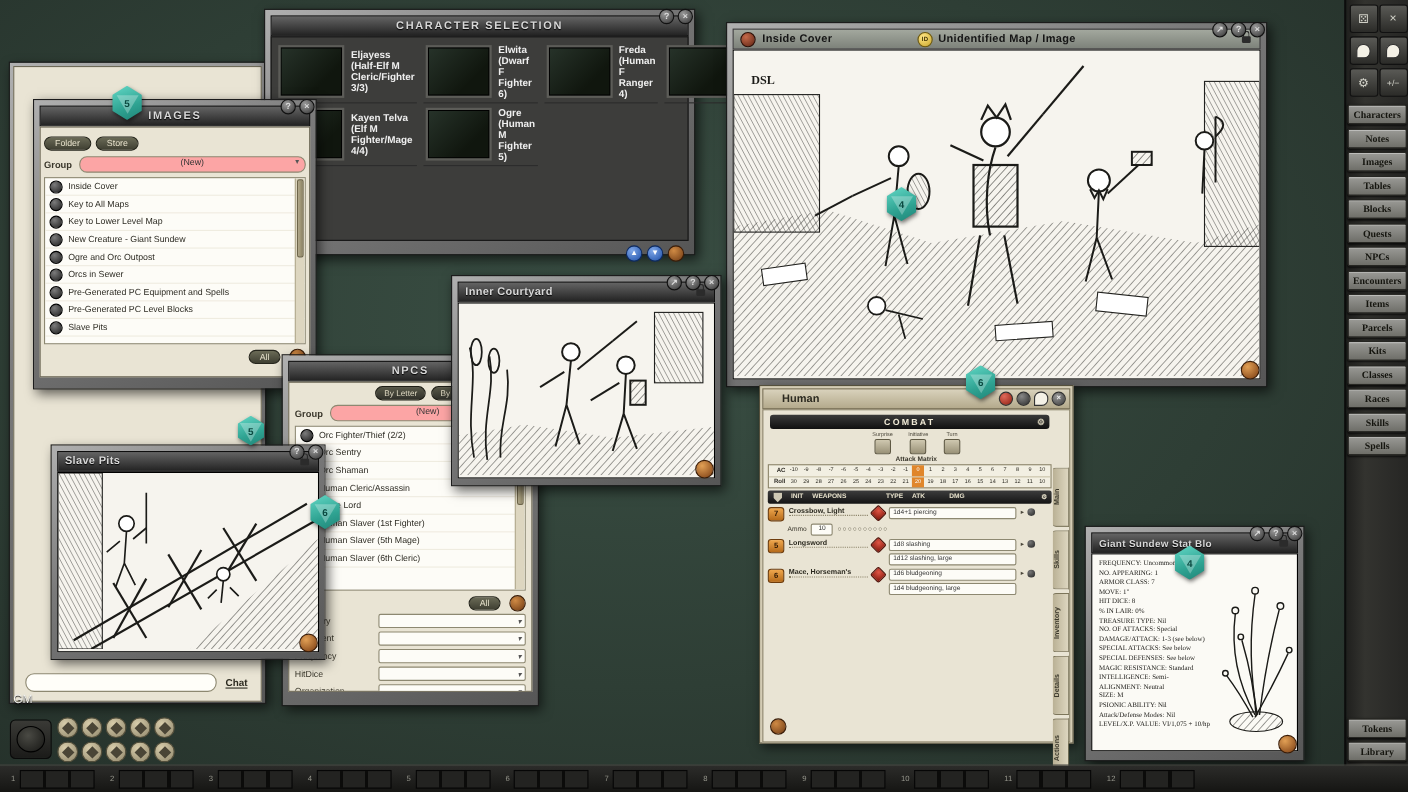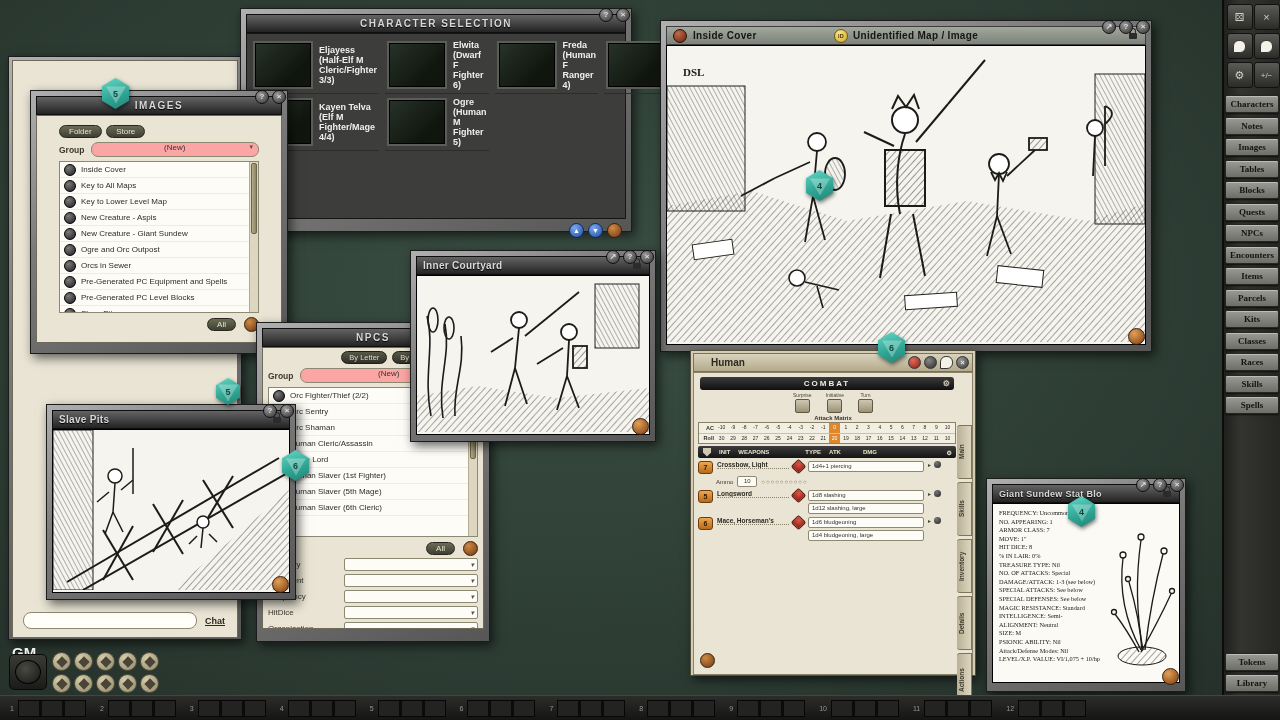--- a/index.html
+++ b/index.html
@@ -43,21 +43,21 @@
      border-bottom:1px solid #2c2c2c;padding:1px 2px;}
   .char-entry::before{content:"";flex:0 0 auto;width:56px;height:44px;
      background:linear-gradient(135deg,#27332a,#10160e 70%);border:2px solid #5c5c58;box-shadow:inset 0 0 0 1px #000;}
   #charsel .foot{height:18px;display:flex;align-items:center;justify-content:flex-end;gap:4px;padding:2px 4px 0 0;}
   .navbtn{width:13px;height:13px;border-radius:50%;background:radial-gradient(circle at 35% 30%,#7fa7e8,#1d4fa8);
      border:1px solid #0d2a60;color:#fff;font-size:7px;line-height:13px;text-align:center;}
   .brownbtn{width:13px;height:13px;border-radius:50%;
      background:radial-gradient(circle at 35% 30%,#cf8a44,#6f3a14);border:1px solid #3a1d08;}
   
   #imageswin{left:30px;top:90px;width:258px;height:264px;z-index:3;}
-  #imageswin .inner{height:218px;padding:4px 22px;}
+  #imageswin .inner{height:218px;padding:4px 3px;}
   .pill{background:linear-gradient(#6b6b57,#3f3f32);color:#e8e2cc;border:1px solid #26261d;
      border-radius:8px;font-size:8px;padding:1px 9px;display:inline-block;}
   .grouprow{display:flex;align-items:center;gap:6px;margin:4px 0;}
   .grouplabel{font-size:8.5px;color:#3b382c;font-weight:bold;}
   .dropdown{flex:1;background:#fca5a5;border:1px solid #8d8871;border-radius:7px;height:13px;
      display:flex;align-items:flex-start;justify-content:center;font-size:8px;color:#333;position:relative;}
   .dropdown .dd{position:absolute;right:5px;font-size:7px;color:#555;font-style:normal;}
   .listbox{background:#fdfcf7;border:1px solid #8d8871;position:relative;overflow:hidden;}
   #imageswin .listbox{height:150px;}
   .img-item{display:flex;align-items:center;gap:5px;font-size:8px;color:#2e2c24;
@@ -167,21 +167,21 @@
      box-shadow:0 1px 2px rgba(0,0,0,.7),inset 0 1px 0 rgba(255,255,255,.35);}
   .sidelist-bottom{position:absolute;left:0;right:0;bottom:28px;display:flex;flex-direction:column;gap:3.5px;align-items:center;}
   
   #hotbar{position:absolute;left:0;right:0;bottom:0;height:24px;z-index:20;
      background:linear-gradient(#2c2c2a,#151513);border-top:1px solid #454540;
      display:flex;align-items:center;gap:14px;padding:0 10px;}
   .hotgroup{display:flex;align-items:center;gap:4px;font-size:7px;color:#96968c;}
   .hotgroup::after{content:"";width:66px;height:15px;border:1px solid #060606;
      background:linear-gradient(90deg,#232321 0 20px,#0b0b0a 20px 23px,#232321 23px 43px,#0b0b0a 43px 46px,#232321 46px 66px);}
   
-  #gm{position:absolute;left:12px;top:644px;z-index:8;color:#f2f2ee;font-size:15px;font-weight:bold;text-shadow:0 1px 1px #000;}
+  #gm{position:absolute;left:12px;top:630px;z-index:8;color:#f2f2ee;font-size:11px;font-weight:normal;text-shadow:0 1px 1px #000;}
   #modifier{position:absolute;left:8px;top:654px;z-index:8;width:40px;text-align:center;}
   #modifier .pad{width:36px;height:34px;margin:0 auto;background:linear-gradient(#3a3a36,#1b1b19);
      border:1px solid #0a0a0a;border-radius:5px;position:relative;}
   #modifier .pad::before{content:"";position:absolute;inset:5px;border-radius:50%;
      background:radial-gradient(circle at 40% 35%,#4a4a44,#161614);border:1px solid #000;}
   #modifier .lbl{margin-top:1px;font-size:6px;color:#e8e8e0;background:#22221f;border-radius:3px;padding:0 2px;display:inline-block;}
   #dicetray{position:absolute;left:52px;top:652px;z-index:8;width:120px;display:flex;flex-wrap:wrap;gap:3px;}
   .traydie{width:17px;height:17px;border-radius:50%;background:radial-gradient(circle at 35% 30%,#d8cdab,#8f866b);
      border:1px solid #55503c;position:relative;}
   .traydie::before{content:"";position:absolute;left:50%;top:50%;width:8px;height:8px;
@@ -236,21 +236,20 @@
       <span class="dropdown">
         <span>(New)</span>
         <i class="dd">▾</i>
       </span>
     </div>
     <div class="listbox">
       <div>
           <div class="img-item">Inside Cover</div>
           <div class="img-item">Key to All Maps</div>
           <div class="img-item">Key to Lower Level Map</div>
-          <div class="img-item">New Creature - Aspis</div>
           <div class="img-item">New Creature - Giant Sundew</div>
           <div class="img-item">Ogre and Orc Outpost</div>
           <div class="img-item">Orcs in Sewer</div>
           <div class="img-item">Pre-Generated PC Equipment and Spells</div>
           <div class="img-item">Pre-Generated PC Level Blocks</div>
           <div class="img-item">Slave Pits</div>
         </div>
       <div class="scrollv">
           <div class="thumb"></div>
         </div>

